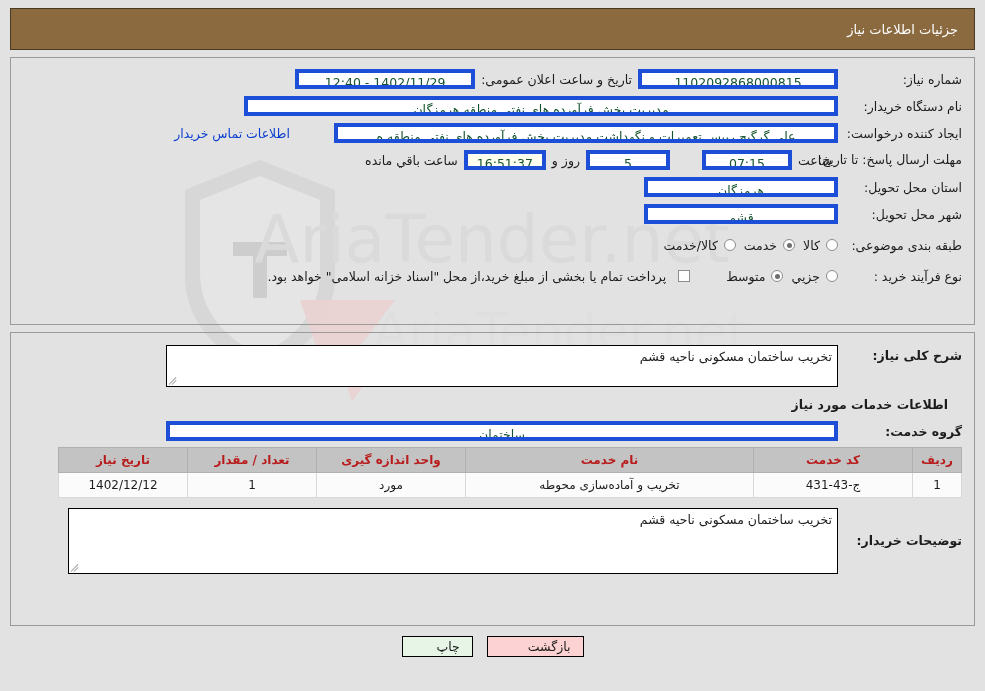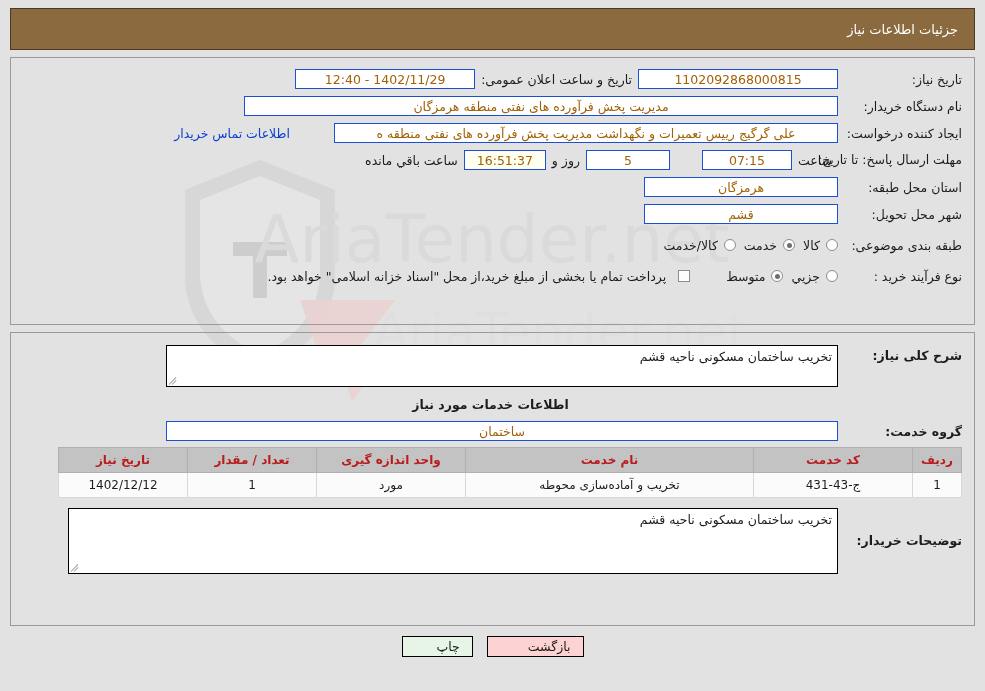--- a/index.html
+++ b/index.html
@@ -72,31 +72,31 @@
     text-align: right;
     padding-left: 6px;
     white-space: nowrap;
     font-size: 12.5px;
     color: #1c1c1c;
   }
   .lbl-w   { width: 118px; }
   .lbl-w2  { width: 118px; line-height: 14px; }
 
   .fld {
-    border: 1px solid #1d4ed8;
+    border: 4px solid #1d4ed8;
     background: #ffffff;
     height: 20px;
     line-height: 20px;
     box-sizing: border-box;
     padding: 0 4px;
     font-size: 12.5px;
     text-align: center;
     overflow: hidden;
     white-space: nowrap;
-    color: #a16207;
+    color: #14532d;
   }
   .fld.right { text-align: center; margin-left: 40px; }
   .fld.cream { background: #fffff0; }
 
   .sublbl {
     padding: 0 6px;
     white-space: nowrap;
     font-size: 12.5px;
   }
   .link {
@@ -162,22 +162,22 @@
     position: absolute;
     background: #9a9a9a;
     height: 1px;
     transform: rotate(-45deg);
     transform-origin: left center;
   }
 
   .sec-title {
     font-weight: bold;
     font-size: 12.5px;
-    text-align: center;
-    margin: 10px 2px 8px 0;
+    text-align: right;
+    margin: 10px 12px 8px 0;
   }
 
   
   table.req {
     border-collapse: collapse;
     width: 904px;
     margin: 4px 0 0 0;
     font-size: 12px;
     background: #ffffff;
   }
@@ -249,21 +249,21 @@
 
 <div id="page">
 
   <div class="header-bar">
     <span>جزئیات اطلاعات نیاز</span>
   </div>
 
   <div class="panel panel-top">
 
     <div class="row">
-      <div class="lbl lbl-w">تاریخ نیاز:</div>
+      <div class="lbl lbl-w">شماره نیاز:</div>
       <div class="fld" style="width:200px">1102092868000815</div>
       <div class="sublbl">تاریخ و ساعت اعلان عمومی:</div>
       <div class="fld" style="width:180px">1402/11/29 - 12:40</div>
     </div>
 
     <div class="row">
       <div class="lbl lbl-w">نام دستگاه خریدار:</div>
       <div class="fld right" style="width:594px">مدیریت پخش فرآورده های نفتی منطقه هرمزگان</div>
     </div>
 
@@ -278,21 +278,21 @@
       <div class="sublbl">ساعت</div>
       <div class="fld" style="width:90px">07:15</div>
       <div style="width:32px"></div>
       <div class="fld" style="width:84px">5</div>
       <div class="sublbl">روز و</div>
       <div class="fld cream" style="width:82px">16:51:37</div>
       <div class="sublbl">ساعت باقي مانده</div>
     </div>
 
     <div class="row">
-      <div class="lbl lbl-w">استان محل طبقه:</div>
+      <div class="lbl lbl-w">استان محل تحویل:</div>
       <div class="fld right" style="width:194px">هرمزگان</div>
     </div>
 
     <div class="row">
       <div class="lbl lbl-w">شهر محل تحویل:</div>
       <div class="fld right" style="width:194px">قشم</div>
     </div>
 
     <div class="row" style="margin-top:9px">
       <div class="lbl lbl-w">طبقه بندی موضوعی:</div>

